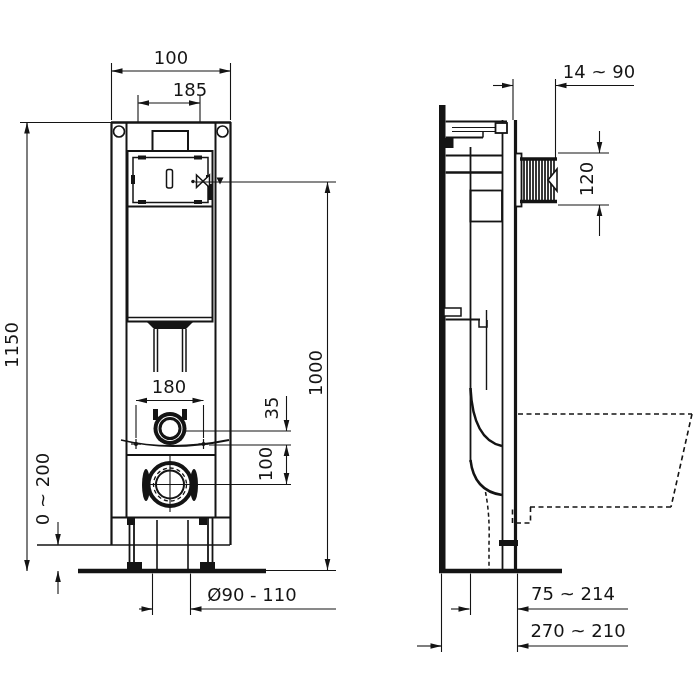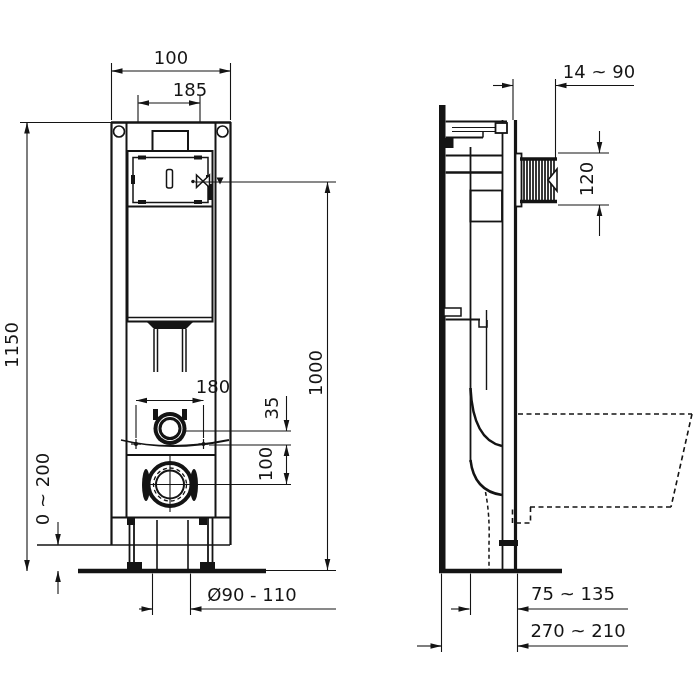--- a/index.html
+++ b/index.html
@@ -241,23 +241,23 @@
     <line x1="517.5" y1="646" x2="628" y2="646"></line>
     <polygon points="441.5,646 430.5,643.2 430.5,648.8" fill="#141414" stroke="none"></polygon>
     <polygon points="517.5,646 528.5,643.2 528.5,648.8" fill="#141414" stroke="none"></polygon>
   </g>
 </svg>
 
 <div class="dim-label" style="left:171px;top:58px;">100</div>
 <div class="dim-label" style="left:170px;top:90px;margin-left:20px;">185</div>
 <div class="dim-label v" style="left:12px;top:345px;">1150</div>
 <div class="dim-label v" style="left:316px;top:373px;">1000</div>
-<div class="dim-label" style="left:169px;top:387px;margin-left:44px;">180</div>
+<div class="dim-label" style="left:169px;top:387px;">180</div>
 <div class="dim-label v" style="left:272px;top:408px;">35</div>
 <div class="dim-label v" style="left:266px;top:464px;">100</div>
 <div class="dim-label v" style="left:43px;top:489px;">0 ~ 200</div>
 <div class="dim-label" style="left:252px;top:595px;">Ø90 - 110</div>
 <div class="dim-label" style="left:599px;top:72px;">14 ~ 90</div>
 <div class="dim-label v" style="left:587px;top:179px;">120</div>
-<div class="dim-label" style="left:573px;top:594px;">75 ~ 135</div>
+<div class="dim-label" style="left:573px;top:594px;">75 ~ 214</div>
 <div class="dim-label" style="left:578px;top:631px;">270 ~ 210</div>
 
 </div>
 
 </body></html>

